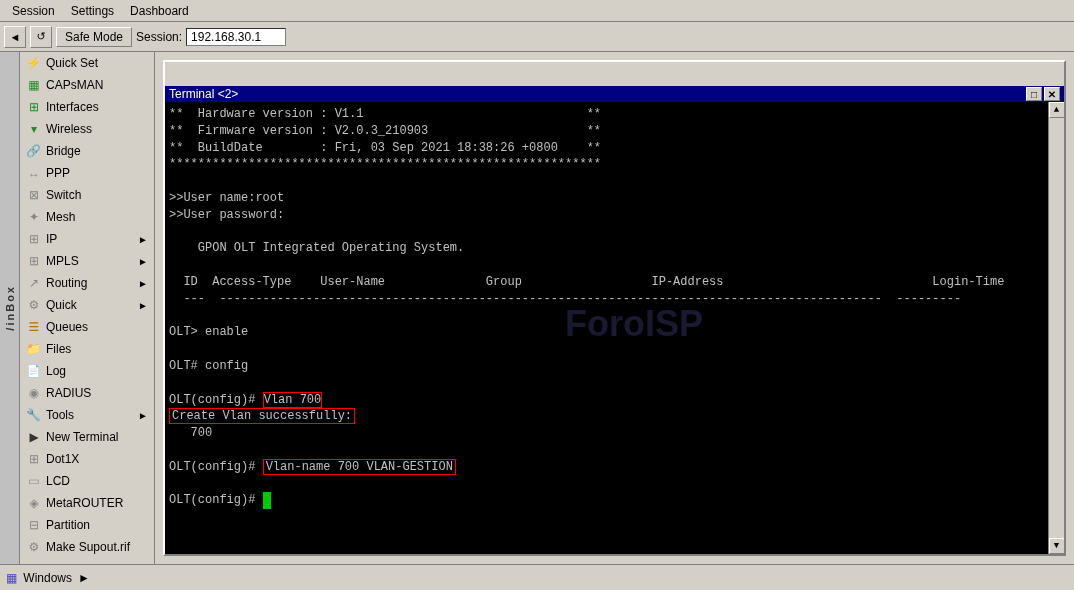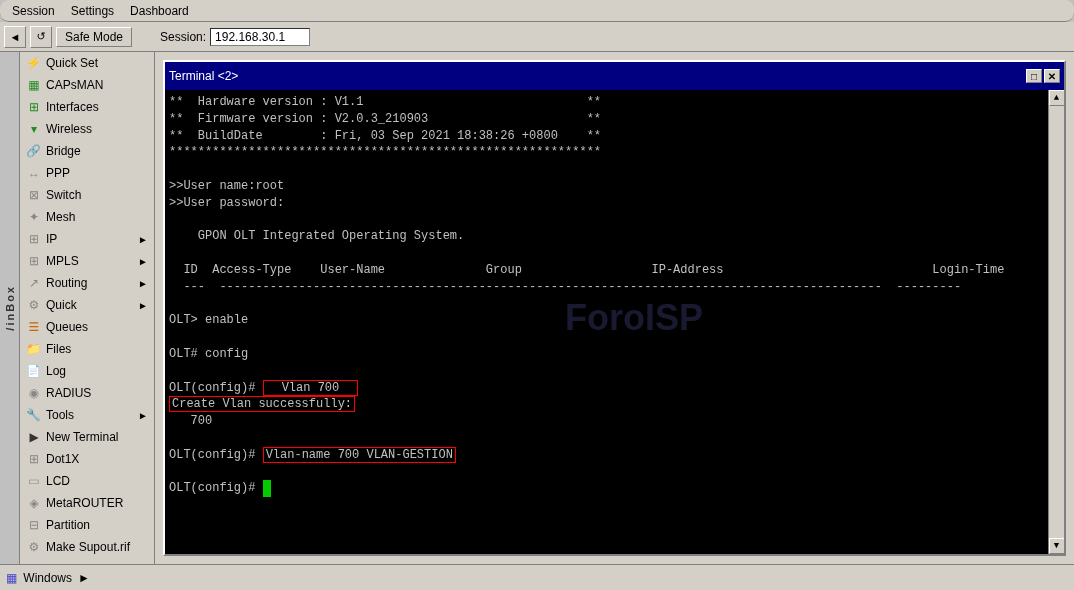--- a/index.html
+++ b/index.html
@@ -15,21 +15,20 @@
     }
 
     
     .menu-bar {
       background: #d4d0c8;
       display: flex;
       align-items: center;
       height: 22px;
       border-bottom: 1px solid #808080;
       padding: 0 4px;
-      border-radius: 9px;
     }
     .menu-item {
       padding: 2px 8px;
       cursor: pointer;
       font-family: Arial, sans-serif;
       font-size: 12px;
     }
 
     
     .toolbar {
@@ -61,21 +60,21 @@
       border-left-color: #ffffff;
       padding: 2px 8px;
       cursor: pointer;
       font-family: Arial, sans-serif;
       font-size: 12px;
       text-align: right;
     }
     .session-label {
       font-family: Arial, sans-serif;
       font-size: 12px;
-      margin-left: 24px;
+      margin-left: 0;
     }
     .session-ip {
       background: white;
       border: 1px inset #808080;
       padding: 1px 4px;
       font-family: Arial, sans-serif;
       font-size: 12px;
       min-width: 100px;
     }
 
@@ -134,23 +133,24 @@
       border-left-color: #ffffff;
       display: flex;
       flex-direction: column;
     }
     .terminal-titlebar {
       background: #000080;
       color: white;
       display: flex;
       align-items: center;
       padding: 2px 4px;
-      height: 28px;
-      font-family: Arial, sans-serif;
-      font-size: 12px;
+      height: 16px;
+      font-family: Arial, sans-serif;
+      font-size: 12px;
+      margin-top: 24px;
     }
     .terminal-title {
       flex: 1;
     }
     .terminal-controls {
       display: flex;
       gap: 2px;
     }
     .terminal-ctrl-btn {
       background: #d4d0c8;
@@ -410,21 +410,21 @@
           <div class="term-line">&nbsp;</div>
           <div class="term-line">    GPON OLT Integrated Operating System.</div>
           <div class="term-line">&nbsp;</div>
           <div class="term-line">  ID  Access-Type    User-Name              Group                  IP-Address                             Login-Time</div>
           <div class="term-line">  ---  --------------------------------------------------------------------------------------------  ---------</div>
           <div class="term-line">&nbsp;</div>
           <div class="term-line">OLT&gt; enable</div>
           <div class="term-line">&nbsp;</div>
           <div class="term-line">OLT# config</div>
           <div class="term-line">&nbsp;</div>
-          <div class="term-line">OLT(config)# <span style="border:1px solid red; padding:0 18px;">Vlan 700</span></div>
+          <div class="term-line">OLT(config)# <span style="border:1px solid red; padding:0 0;">Vlan 700</span></div>
           <div class="term-line"><span style="border:1px solid red; padding:0 2px;">Create Vlan successfully:</span></div>
           <div class="term-line">   700</div>
           <div class="term-line">&nbsp;</div>
           <div class="term-line">OLT(config)# <span style="border:1px solid red; padding:0 2px;">Vlan-name 700 VLAN-GESTION</span></div>
           <div class="term-line">&nbsp;</div>
           <div class="term-line">OLT(config)# <span style="background:#00cc00; color:black; display:inline-block; width:8px;">&nbsp;</span></div>
         </div>
 
         <div class="terminal-scrollbar">
           <div class="terminal-scroll-btn">▲</div>

